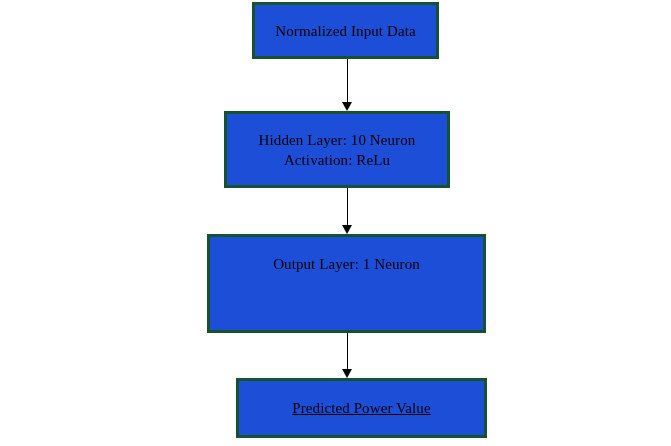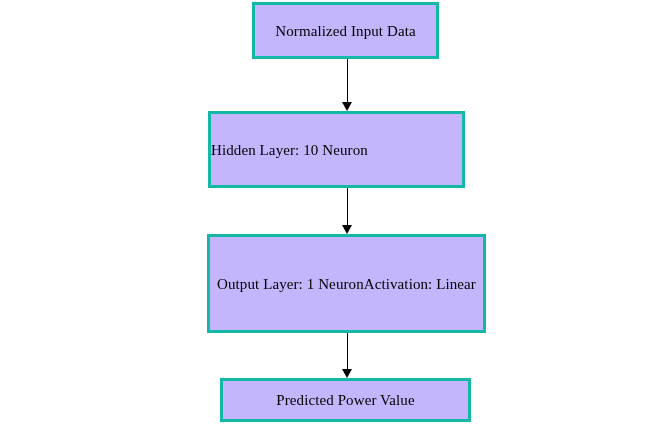--- a/index.html
+++ b/index.html
@@ -18,64 +18,65 @@
   #flowchart {
     position: absolute;
     left: 0;
     top: 0;
     width: 671px;
     height: 446px;
   }
   .node {
     position: absolute;
     box-sizing: border-box;
-    border: 3px solid #14b8a6;
-    background: #c4b5fd;
+    border: 3px solid #14532d;
+    background: #1d4ed8;
     display: flex;
-    flex-direction: row;
+    flex-direction: column;
     align-items: center;
     justify-content: center;
     text-align: center;
   }
   .node-line {
     display: block;
     font-size: 15px;
     line-height: 20px;
     white-space: nowrap;
     letter-spacing: 0.1px;
   }
   
   #node-input {
     left: 252px;
     top: 2px;
     width: 187px;
     height: 57px;
   }
   
   #node-hidden {
-    left: 208px;
+    left: 224px;
     top: 111px;
-    width: 257px;
+    width: 226px;
     height: 77px;
-    justify-content: space-between;
   }
   
   #node-output {
     left: 207px;
     top: 234px;
     width: 279px;
     height: 99px;
-    justify-content: center;
+    justify-content: space-between;
+    padding-top: 17px;
   }
   
   #node-prediction {
-    left: 220px;
+    left: 236px;
     top: 378px;
     width: 251px;
-    height: 44px;
+    height: 60px;
+    text-decoration: underline;
   }
   .connector {
     position: absolute;
     left: 345px;
     width: 5px;
   }
   .connector .shaft {
     position: absolute;
     left: 2px;
     top: 0;
@@ -108,30 +109,30 @@
     <span class="node-line">Normalized Input Data</span>
   </div>
 
   <div class="connector" id="arrow-1">
     <span class="shaft"></span>
     <span class="head"></span>
   </div>
 
   <div class="node" id="node-hidden">
     <span class="node-line">Hidden Layer: 10 Neuron</span>
+    <span class="node-line">Activation: ReLu</span>
   </div>
 
   <div class="connector" id="arrow-2">
     <span class="shaft"></span>
     <span class="head"></span>
   </div>
 
   <div class="node" id="node-output">
     <span class="node-line">Output Layer: 1 Neuron</span>
-    <span class="node-line">Activation: Linear</span>
   </div>
 
   <div class="connector" id="arrow-3">
     <span class="shaft"></span>
     <span class="head"></span>
   </div>
 
   <div class="node" id="node-prediction">
     <span class="node-line">Predicted Power Value</span>
   </div>

